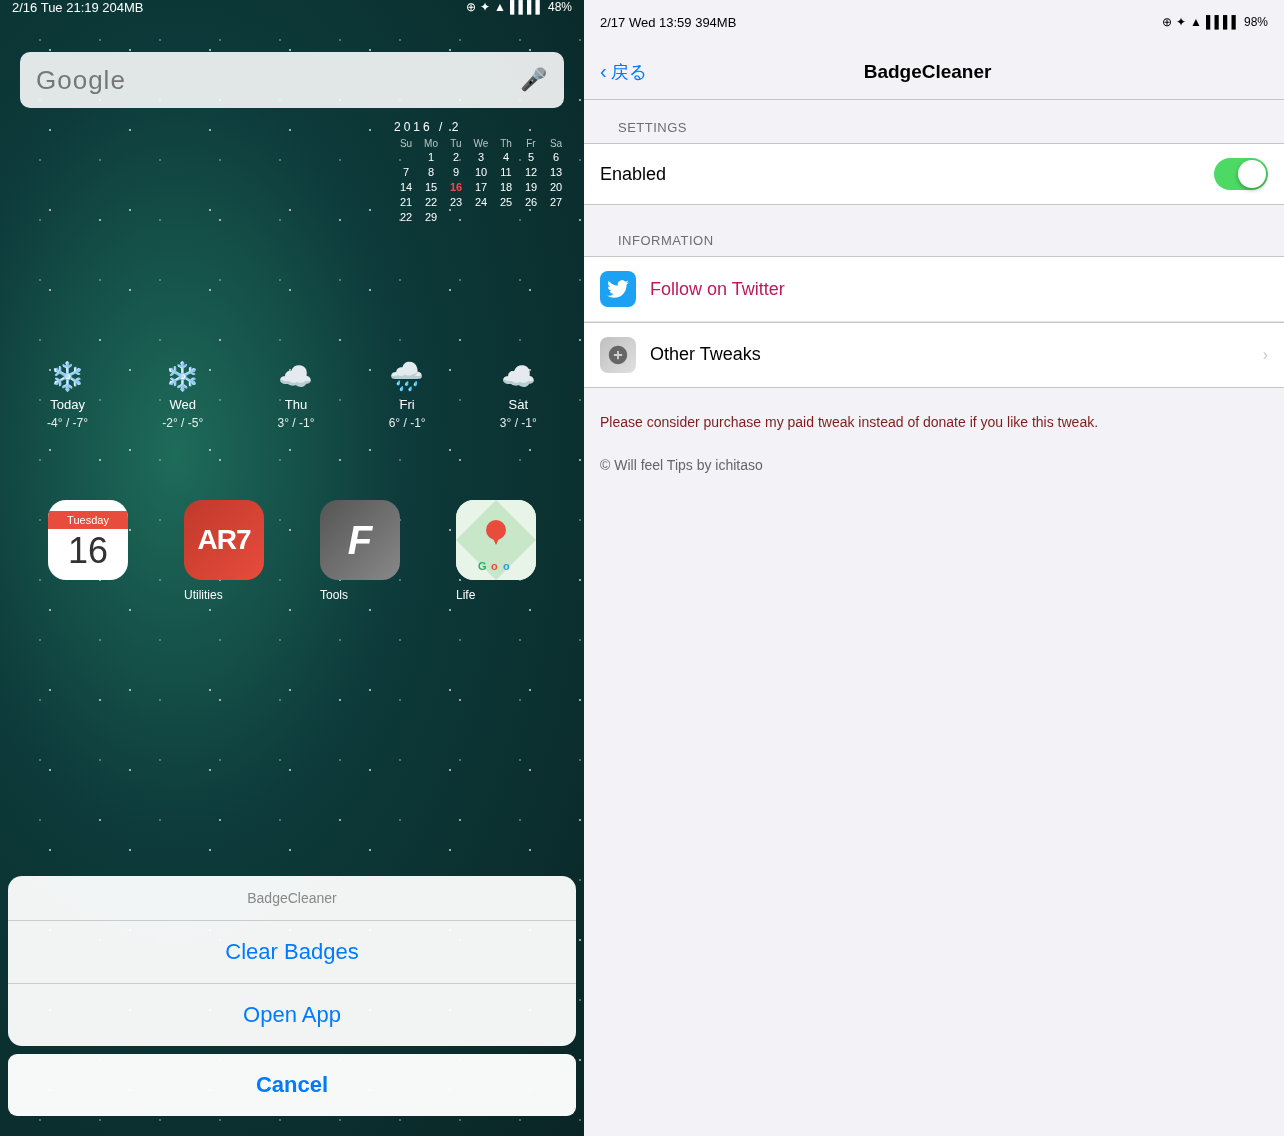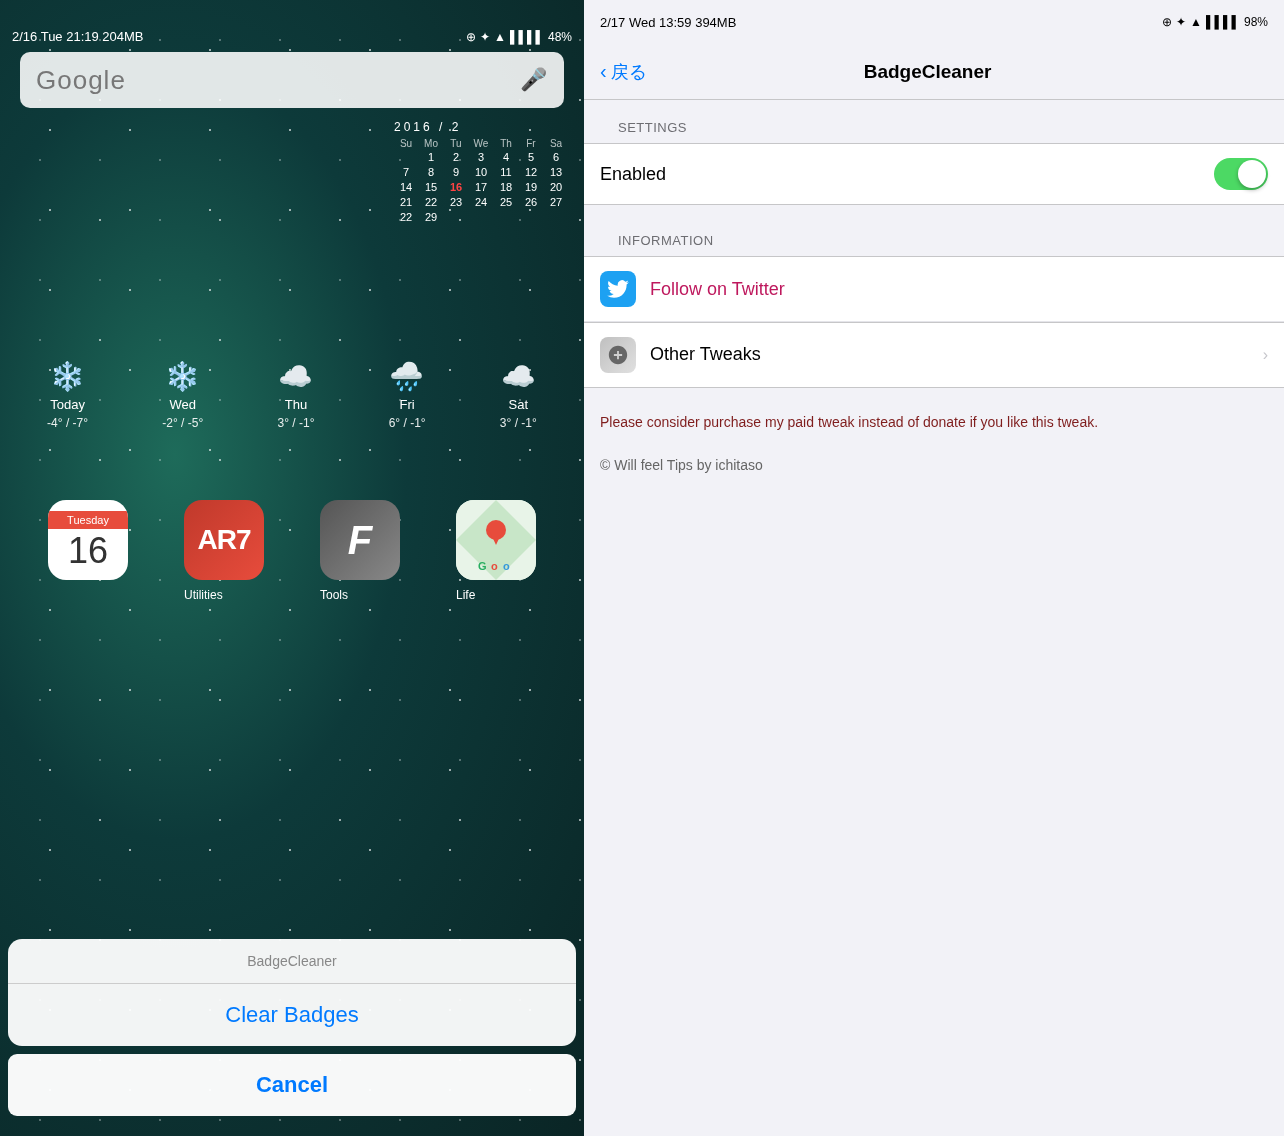--- a/index.html
+++ b/index.html
@@ -38,21 +38,21 @@
       background-size: 80px 80px, 120px 120px, 60px 60px;
       background-position: 10px 10px, 40px 40px, 70px 70px;
     }
 
     
     .status-bar-left {
       position: absolute;
       top: 0; left: 0; right: 0;
       height: 44px;
       display: flex;
-      align-items: flex-end;
+      align-items: flex-start;
       padding: 0 12px;
       color: white;
       font-size: 13px;
       font-weight: 500;
       z-index: 10;
     }
 
     .status-bar-left .status-text {
       flex: 1;
     }
@@ -646,20 +646,21 @@
         </svg>
       </div>
       <span class="app-label">Life</span>
     </div>
   </div>
 
   <div class="action-sheet">
     <div class="action-sheet-group">
       <div class="action-sheet-title">BadgeCleaner</div>
       <button class="action-sheet-button">Clear Badges</button>
+      <button class="action-sheet-button">Open App</button>
     </div>
     <div class="action-sheet-cancel">
       <button class="action-sheet-cancel-btn">Cancel</button>
     </div>
   </div>
 </div>
 
 <div class="right-panel">
 
   <div class="status-bar-right">

